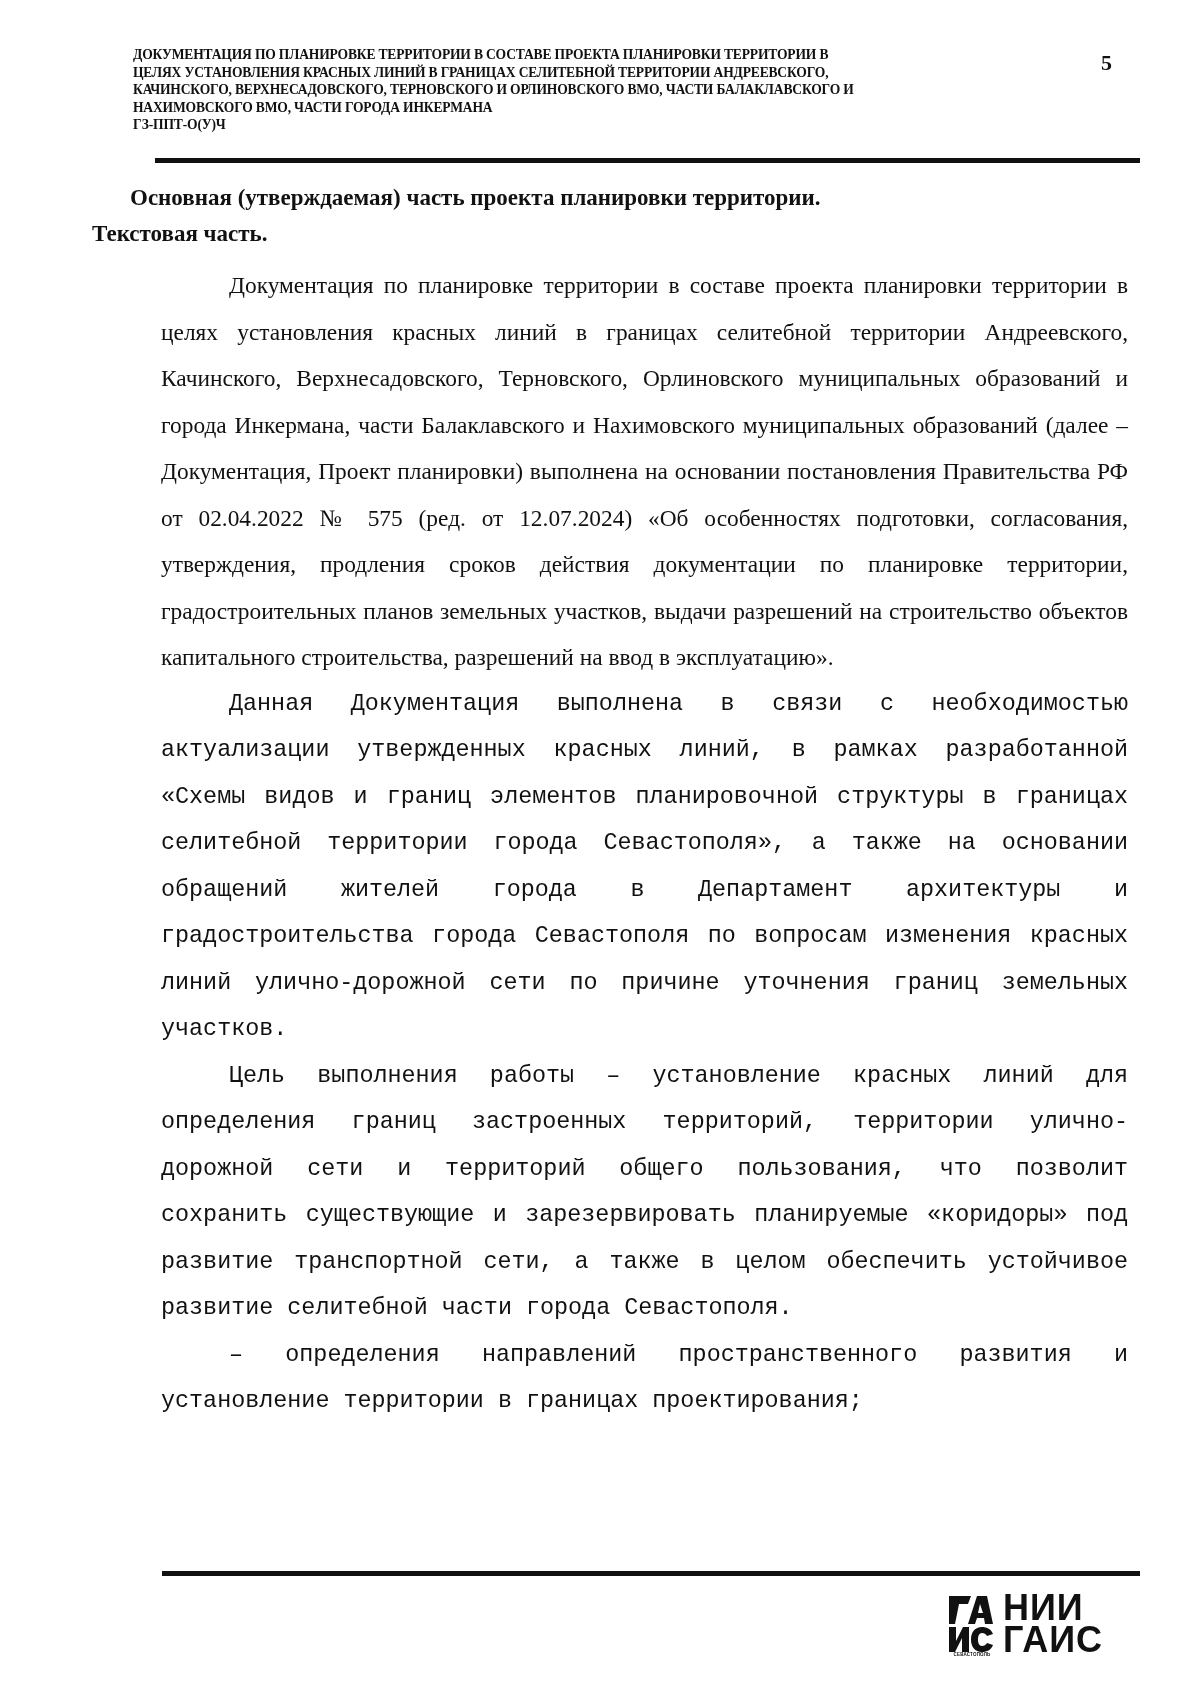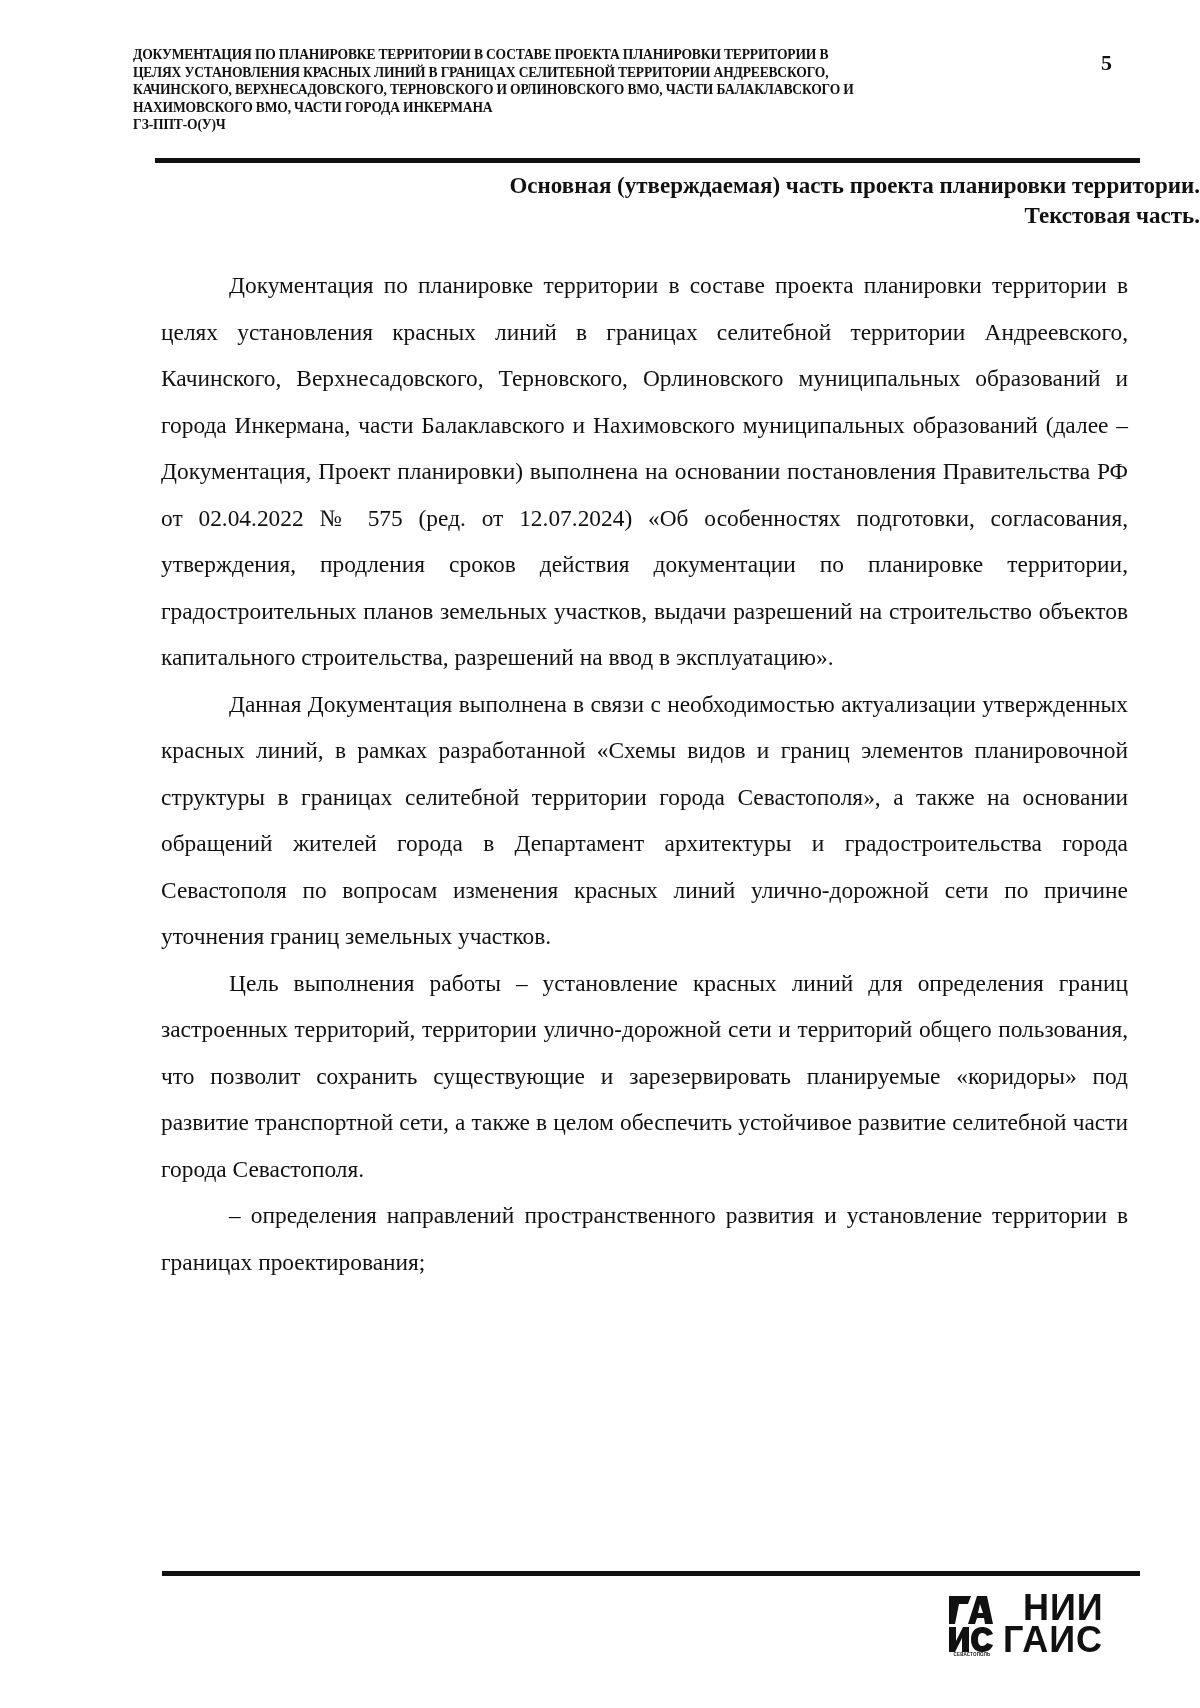--- a/index.html
+++ b/index.html
@@ -18,50 +18,50 @@
     .running-header .hline { display: block; white-space: nowrap; }
     .page-number {
       position: absolute; left: 1101px; top: 50px;
       font-weight: bold; font-size: 22px; font-family: "Liberation Serif", serif;
     }
     .header-rule {
       position: absolute; left: 155px; top: 158px; width: 985px; height: 5px; background: #111;
     }
 
     .title {
-      position: absolute; left: 0; width: 1200px; text-align: right;
-      font-weight: bold; font-size: 23px; line-height: 28px;
+      position: absolute; left: 0; width: 1200px; text-align: left;
+      font-weight: bold; font-size: 23px; line-height: 28px; margin-top: 12px;
     }
     .title-1 { top: 172px; padding-left: 130px; box-sizing: border-box; }
-    .title-2 { top: 202px; padding-left: 70px; box-sizing: border-box; }
+    .title-2 { top: 208px; padding-left: 92px; box-sizing: border-box; }
 
     .body-text {
       position: absolute; left: 161px; top: 262px; width: 967px;
       font-size: 23.4px; line-height: 46.5px; text-align: justify;
     }
     .body-text p { margin: 0; text-indent: 68px; }
-    .body-text p + p { margin-top: 0; }
+    .body-text p + p { margin-top: 0; font-family: Liberation Mono, monospace; }
 
     .footer-rule {
       position: absolute; left: 162px; top: 1571px; width: 978px; height: 5px; background: #111;
     }
     .logo {
       position: absolute; left: 947px; top: 1592px; width: 190px; height: 70px;
     }
     .logo .mark { position: absolute; left: 0; top: 2px; width: 48px; height: 62px; }
     .logo .mark-sub {
       position: absolute; left: 0; top: 60px; width: 50px;
       font-family: "Liberation Sans", sans-serif; font-size: 4.5px; font-weight: bold;
       letter-spacing: 0.2px; text-align: center;
     }
     .logo .word {
       position: absolute; left: 56px; font-family: "Liberation Sans", "DejaVu Sans", sans-serif;
       font-weight: bold; font-size: 36px; line-height: 32px; letter-spacing: 1px;
     }
-    .logo .word-1 { top: 0px; margin-left: 20px; }
+    .logo .word-1 { top: 0px; }
     .logo .word-2 { top: 32px; }
   </style>
 </head>
 <body>
 
 <div class="page">
 
   <div class="running-header">
     <span class="hline">ДОКУМЕНТАЦИЯ ПО ПЛАНИРОВКЕ ТЕРРИТОРИИ В СОСТАВЕ ПРОЕКТА ПЛАНИРОВКИ ТЕРРИТОРИИ В</span>
     <span class="hline">ЦЕЛЯХ УСТАНОВЛЕНИЯ КРАСНЫХ ЛИНИЙ В ГРАНИЦАХ СЕЛИТЕБНОЙ ТЕРРИТОРИИ АНДРЕЕВСКОГО,</span>

